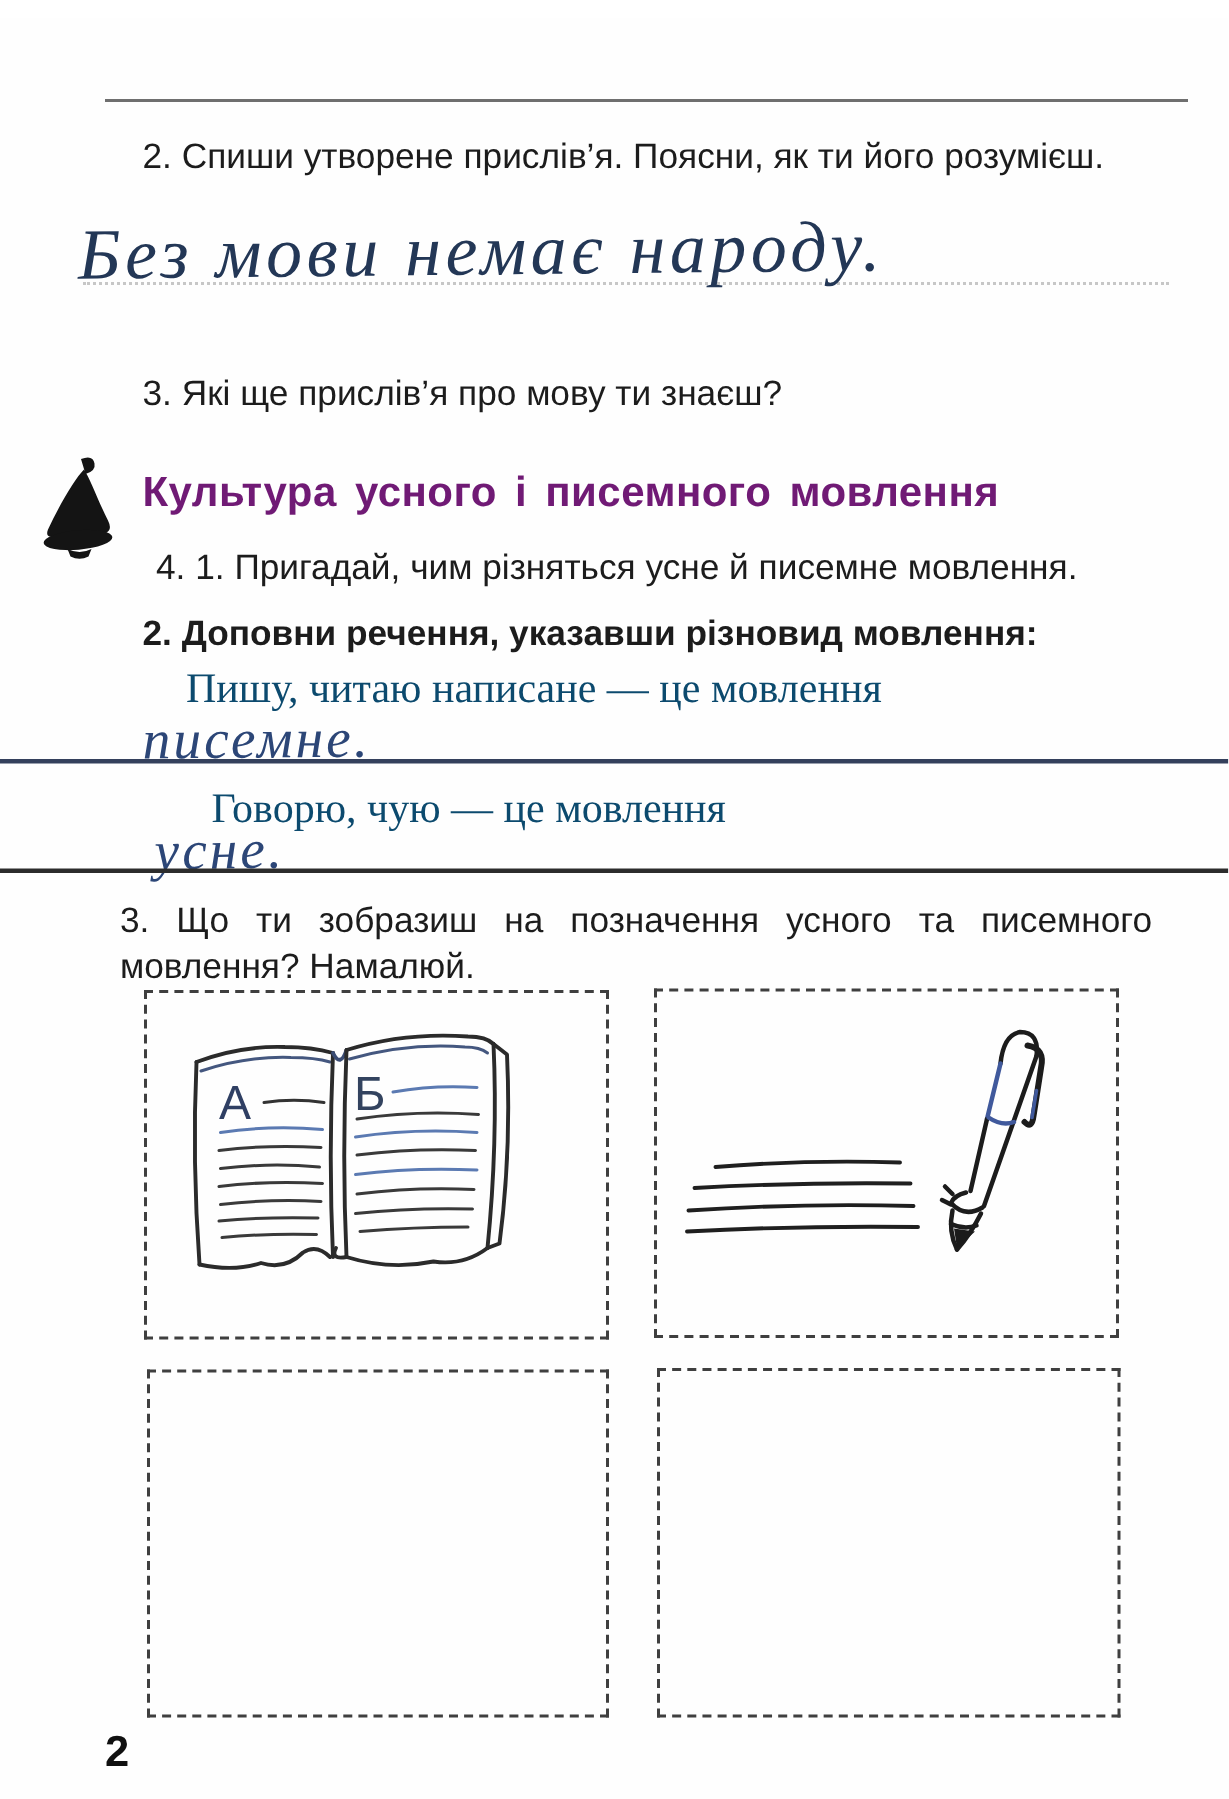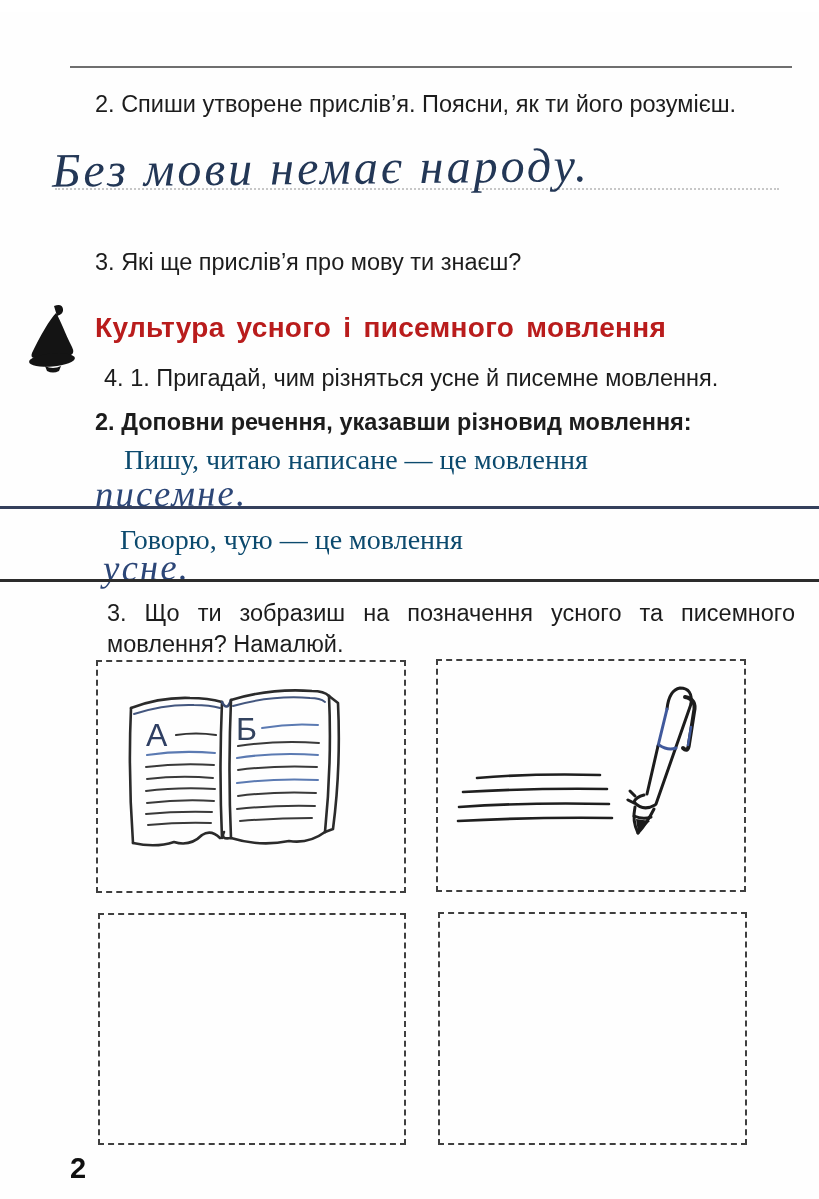--- a/index.html
+++ b/index.html
@@ -12,24 +12,24 @@
   .wrap{white-space:normal;}
   .serif{font-family:"Liberation Serif",serif;font-size:28px;color:#0c4a6e;white-space:nowrap;}
   .hand{font-family:"Liberation Serif",serif;font-style:italic;color:#2c4677;letter-spacing:2px;white-space:nowrap;}
   .proverb{left:52px;top:128px;font-size:48px;letter-spacing:3px;color:#233756;transform:rotate(-0.6deg);}
   .answer{font-size:37px;}
   .rule{height:0;border-top:3px solid #34405c;}
   .rule2{border-top-color:#2c2c2c;}
   .toprule{left:70px;top:54px;width:722px;height:0;border-top:2px solid #565656;opacity:.85;}
   .dotguide{left:55px;top:176px;width:724px;height:0;border-top:2px dotted #c7c7c7;}
   .heading{
-    left:95px;top:300px;font-size:28px;font-weight:bold;color:#b91c1c;
+    left:95px;top:300px;font-size:28px;font-weight:bold;color:#701a75;
     letter-spacing:.3px;word-spacing:4px;white-space:nowrap;
   }
-  .task3-just{left:107px;top:586px;width:688px;text-align:justify;line-height:1.33;}
+  .task3-just{left:80px;top:586px;width:688px;text-align:justify;line-height:1.33;}
   .drawbox{border:2px dashed #3f3f3f;background:transparent;box-sizing:border-box;}
   .pagenum{left:70px;top:1140px;font-size:29px;font-weight:bold;color:#101010;}
   svg{display:block;}
 </style>
 </head>
 <body>
 
 <div class="page">
 
   <div class="abs toprule"></div>
@@ -55,21 +55,21 @@
 
   <div class="abs sans" style="left:104px;top:352px;">4. 1. Пригадай, чим різняться усне й писемне мовлення.</div>
 
   <div class="abs sans" style="left:95px;top:396px;font-weight:bold;">2. Доповни речення, указавши різновид мовлення:</div>
 
   <div class="abs serif" style="left:124px;top:432px;">Пишу, читаю написане — це мовлення</div>
 
   <div class="abs hand answer" style="left:95px;top:460px;transform:rotate(-0.5deg);">писемне.</div>
   <div class="abs rule" style="left:0;top:494px;width:819px;"></div>
 
-  <div class="abs serif" style="left:120px;top:512px;">Говорю, чую — це мовлення</div>
+  <div class="abs serif" style="left:141px;top:512px;">Говорю, чую — це мовлення</div>
 
   <div class="abs hand answer" style="left:103px;top:534px;transform:rotate(-1deg);">усне.</div>
   <div class="abs rule rule2" style="left:0;top:567px;width:819px;"></div>
 
   <div class="abs sans wrap task3-just">3. Що ти зобразиш на позначення усного та писемного мовлення? Намалюй.</div>
 
   <div class="abs drawbox" style="left:96px;top:648px;width:310px;height:233px;">
     <svg width="306" height="229" viewBox="0 0 306 229" stroke-linecap="round" stroke-linejoin="round" fill="none">
 
       <g stroke="#2b2b2b" stroke-width="2.6">

